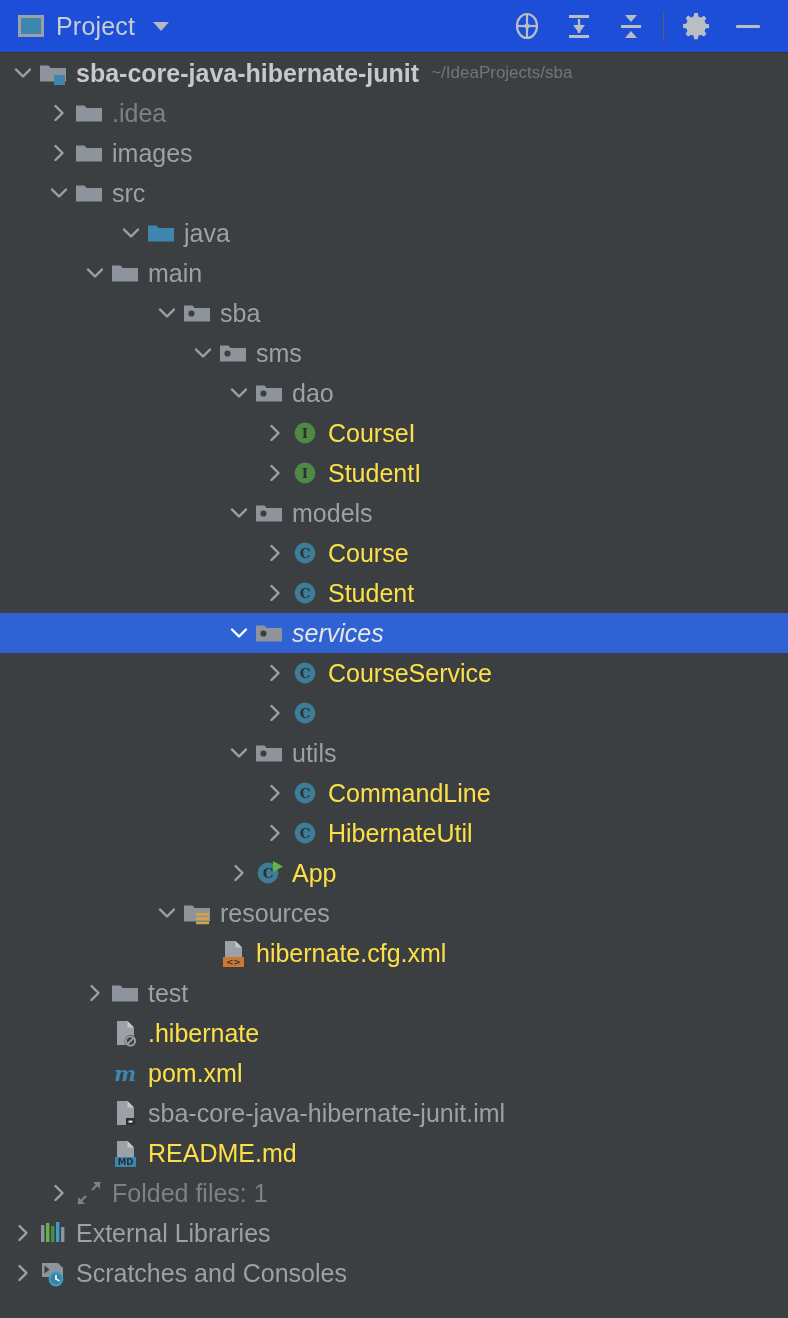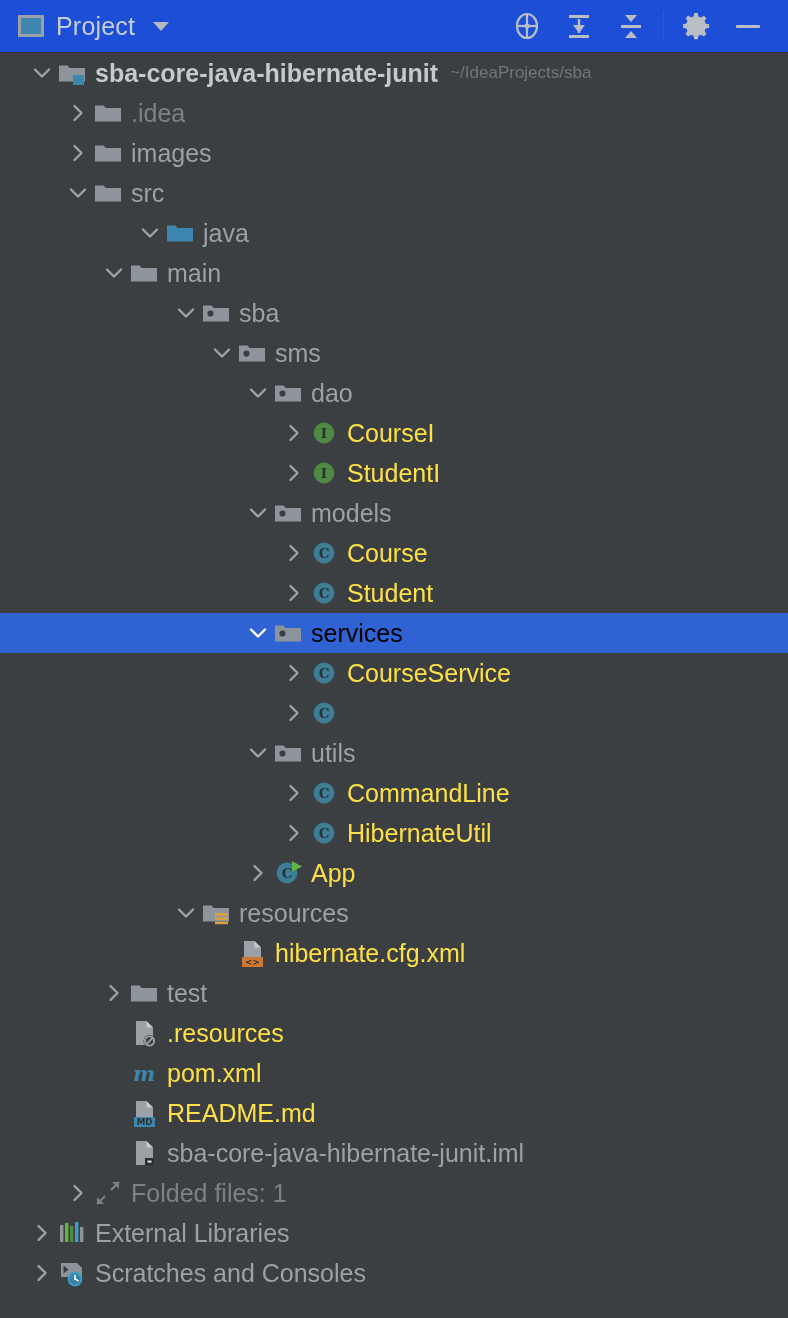--- a/index.html
+++ b/index.html
@@ -54,21 +54,20 @@
     width: 788px;
     height: 1265px;
     background: #3c3f41;
     overflow: hidden;
   }
   .tree-row {
     position: relative;
     height: 40px; width: 788px;
     display: flex; align-items: center;
     white-space: nowrap;
-    padding-left: 19px;
   }
   .tree-row.selected { background: #2f63d4; }
   .arrow {
     width: 30px; height: 40px; flex: 0 0 auto;
     display: flex; align-items: center; justify-content: center;
   }
   .arrow svg { display: block; }
   .icon-slot {
     width: 30px; height: 40px; flex: 0 0 auto;
     display: flex; align-items: center; justify-content: center;
@@ -77,21 +76,21 @@
   .icon-slot svg { display: block; overflow: visible; }
   .node-label {
     font-size: 25px; line-height: 28px;
     color: #a9b0b6; padding-left: 8px;
     flex: 0 0 auto;
   }
   .node-label.bold { font-weight: bold; color: #c3c9cf; }
   .node-label.green { color: #fde047; }
   .node-label.grey { color: #9ba1a6; }
   .node-label.dim  { color: #7b8287; }
-  .node-label.sel  { color: #000000; }
+  .node-label.sel  { color: #e5e5e5; font-style: italic; }
   .path-hint {
     font-size: 17px; line-height: 28px;
     color: #6f767c; padding-left: 12px; flex: 0 0 auto;
   }
 </style>
 </head>
 <body>
 
 <div id="toolwindow-header">
   <div id="header-title-group">
@@ -503,57 +502,57 @@
       <div class="arrow"></div>
       <div class="icon-slot">
         <svg width="30" height="30" viewBox="0 0 30 30">
           <path fill="#9ba1a6" d="M7 3h10.5l6.5 6.5V27H7z"></path>
           <path fill="#c3c9cf" d="M17.5 3l6.5 6.5h-6.5z"></path>
           <circle cx="20.5" cy="23" r="6" fill="#3c3f41"></circle>
           <circle cx="20.5" cy="23" r="4.6" fill="none" stroke="#9ba1a6" stroke-width="1.9"></circle>
           <line x1="17.3" y1="26.2" x2="23.7" y2="19.8" stroke="#9ba1a6" stroke-width="1.9"></line>
         </svg>
       </div>
-      <span class="node-label green">.resources</span>
+      <span class="node-label green">.hibernate</span>
     </div>
     <div class="tree-row">
       <div style="width: 80px; flex: 0 0 auto;"></div>
       <div class="arrow"></div>
       <div class="icon-slot">
         <svg width="30" height="30" viewBox="0 0 30 30">
           <text x="15" y="23" text-anchor="middle" font-family="DejaVu Serif, serif" font-size="21" font-style="italic" font-weight="bold" fill="#3d86b0">m</text>
         </svg>
       </div>
       <span class="node-label green">pom.xml</span>
+    </div>
+    <div class="tree-row">
+      <div style="width: 80px; flex: 0 0 auto;"></div>
+      <div class="arrow"></div>
+      <div class="icon-slot">
+        <svg width="30" height="30" viewBox="0 0 30 30">
+          <path fill="#9ba1a6" d="M7 3h10.5l6.5 6.5V27H7z"></path>
+          <path fill="#c3c9cf" d="M17.5 3l6.5 6.5h-6.5z"></path>
+          <rect x="16" y="20" width="9" height="7" fill="#2b2f31"></rect>
+          <rect x="18.5" y="22.6" width="4" height="2" fill="#e8eaec"></rect>
+        </svg>
+      </div>
+      <span class="node-label grey">sba-core-java-hibernate-junit.iml</span>
     </div>
     <div class="tree-row">
       <div style="width: 80px; flex: 0 0 auto;"></div>
       <div class="arrow"></div>
       <div class="icon-slot">
         <svg width="30" height="30" viewBox="0 0 30 30">
           <path fill="#9ba1a6" d="M7 3h10.5l6.5 6.5V27H7z"></path>
           <path fill="#c3c9cf" d="M17.5 3l6.5 6.5h-6.5z"></path>
           <rect x="5" y="19" width="21" height="10" fill="#3d86b0"></rect>
           <text x="15.5" y="27" text-anchor="middle" font-family="DejaVu Sans, sans-serif" font-size="8.6" font-weight="bold" fill="#2b2f31">MD</text>
         </svg>
       </div>
       <span class="node-label green">README.md</span>
-    </div>
-    <div class="tree-row">
-      <div style="width: 80px; flex: 0 0 auto;"></div>
-      <div class="arrow"></div>
-      <div class="icon-slot">
-        <svg width="30" height="30" viewBox="0 0 30 30">
-          <path fill="#9ba1a6" d="M7 3h10.5l6.5 6.5V27H7z"></path>
-          <path fill="#c3c9cf" d="M17.5 3l6.5 6.5h-6.5z"></path>
-          <rect x="16" y="20" width="9" height="7" fill="#2b2f31"></rect>
-          <rect x="18.5" y="22.6" width="4" height="2" fill="#e8eaec"></rect>
-        </svg>
-      </div>
-      <span class="node-label grey">sba-core-java-hibernate-junit.iml</span>
     </div>
     <div class="tree-row">
       <div style="width: 44px; flex: 0 0 auto;"></div>
       <div class="arrow">
         <svg width="22" height="22" viewBox="0 0 22 22">
           <polyline points="7.5,4 14.5,11 7.5,18" fill="none" stroke="#9ba1a6" stroke-width="2.4" stroke-linecap="round" stroke-linejoin="round"></polyline>
         </svg>
       </div>
       <div class="icon-slot">
         <svg width="30" height="30" viewBox="0 0 30 30">

